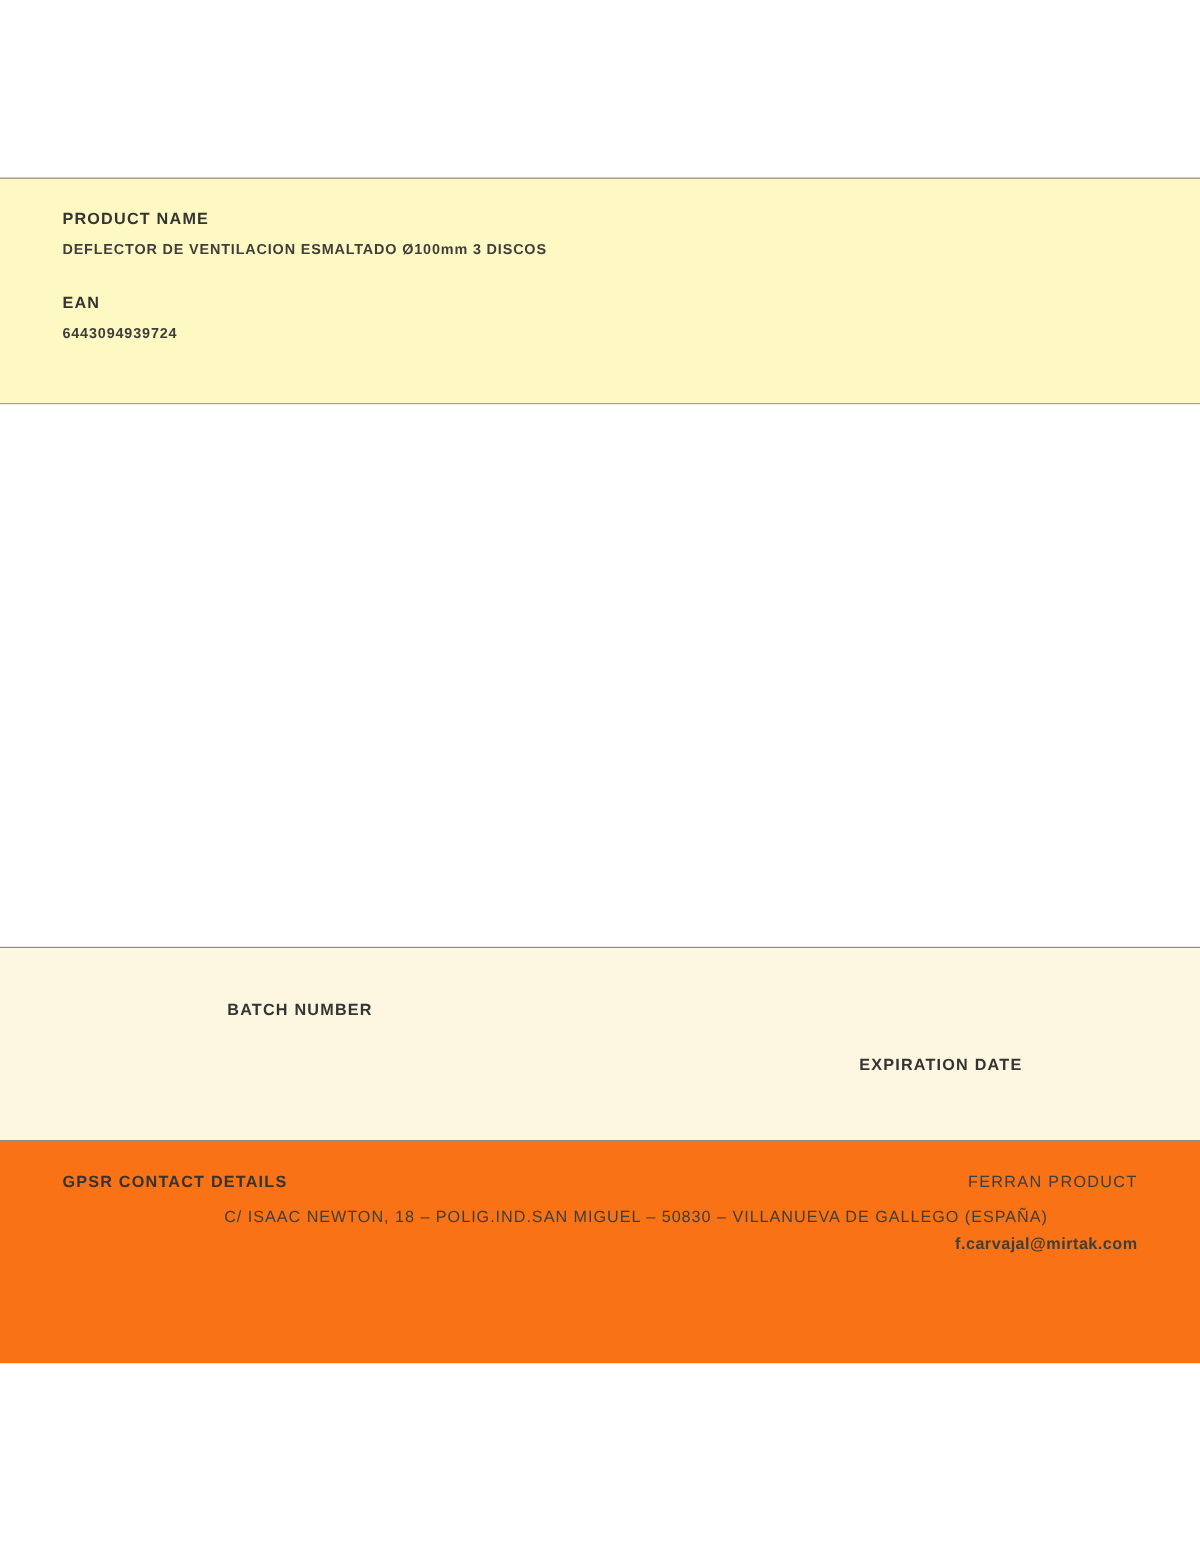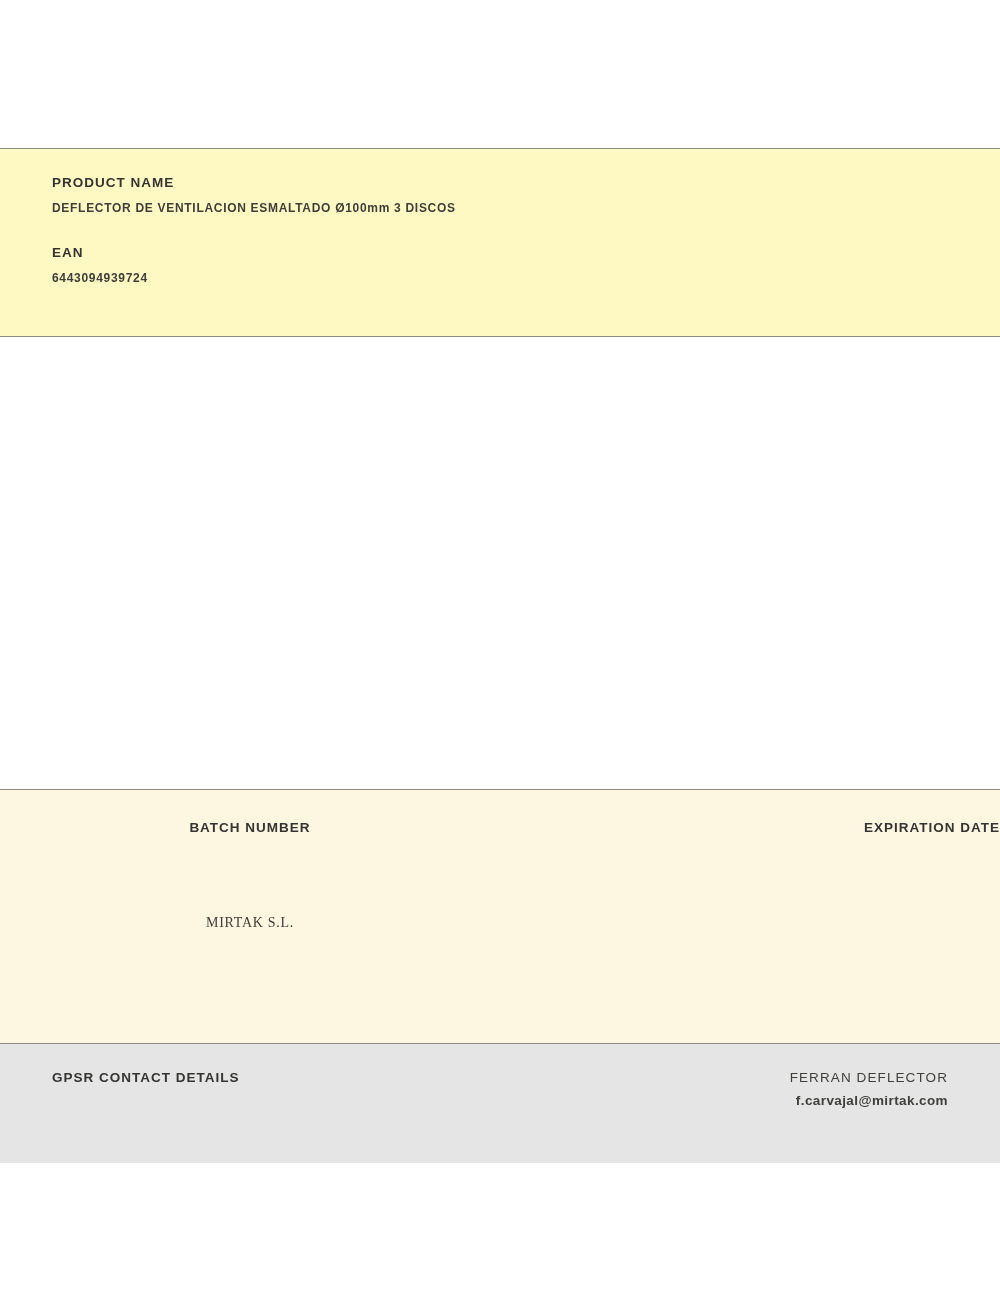--- a/index.html
+++ b/index.html
@@ -60,41 +60,42 @@
   .middle-empty {
     height: 452px;
     background: #ffffff;
   }
 
   
   .two-col-block {
     background: #fdf6e0;
     border-top: 1px solid #8d8b84;
     box-sizing: border-box;
-    padding-top: 30px;
+    padding-top: 44px;
     padding-bottom: 4px;
-    height: 254px;
+    height: 161px;
     position: relative;
   }
   .two-col-row {
     display: flex;
     width: 100%;
   }
   .col {
     box-sizing: border-box;
   }
   .col-left {
     width: 50%;
     text-align: center;
     padding-left: 0px;
   }
   .col-right {
     width: 50%;
-    text-align: right;
+    text-align: center;
     padding-left: 68px;
+    margin-top: 46px;
   }
   .col-label {
     font-size: 13.5px;
     font-weight: 700;
     letter-spacing: 1.0px;
     color: #343432;
   }
   .col-value {
     font-size: 14px;
     font-weight: 400;
@@ -102,25 +103,25 @@
     color: #3e3e3b;
     margin-top: 11px;
     font-family: Liberation Serif, serif;
   }
   .row-spacer {
     height: 58px;
   }
 
   
   .contact-block {
-    background: #e5e5e5;
+    background: #f97316;
     border-top: 1px solid #8d8b84;
     box-sizing: border-box;
     padding: 26px 52px 12px 52px;
-    height: 120px;
+    height: 186px;
     position: relative;
   }
   .contact-top {
     display: flex;
     justify-content: space-between;
     align-items: baseline;
   }
   .contact-title {
     font-size: 13.5px;
     font-weight: 700;
@@ -190,20 +191,21 @@
     <div class="two-col-row">
       <div class="col col-left">
         <div class="col-value">MIRTAK S.L.</div>
       </div>
     </div>
   </div>
 
   <div class="contact-block">
     <div class="contact-top">
       <div class="contact-title">GPSR CONTACT DETAILS</div>
-      <div class="contact-person">FERRAN DEFLECTOR</div>
+      <div class="contact-person">FERRAN PRODUCT</div>
     </div>
+    <div class="contact-address">C/ ISAAC NEWTON, 18 – POLIG.IND.SAN MIGUEL – 50830 – VILLANUEVA DE GALLEGO (ESPAÑA)</div>
     <div class="contact-email">f.carvajal@mirtak.com</div>
   </div>
 
   <div class="bottom-spacer"></div>
 
 </div>
 
 </body></html>

